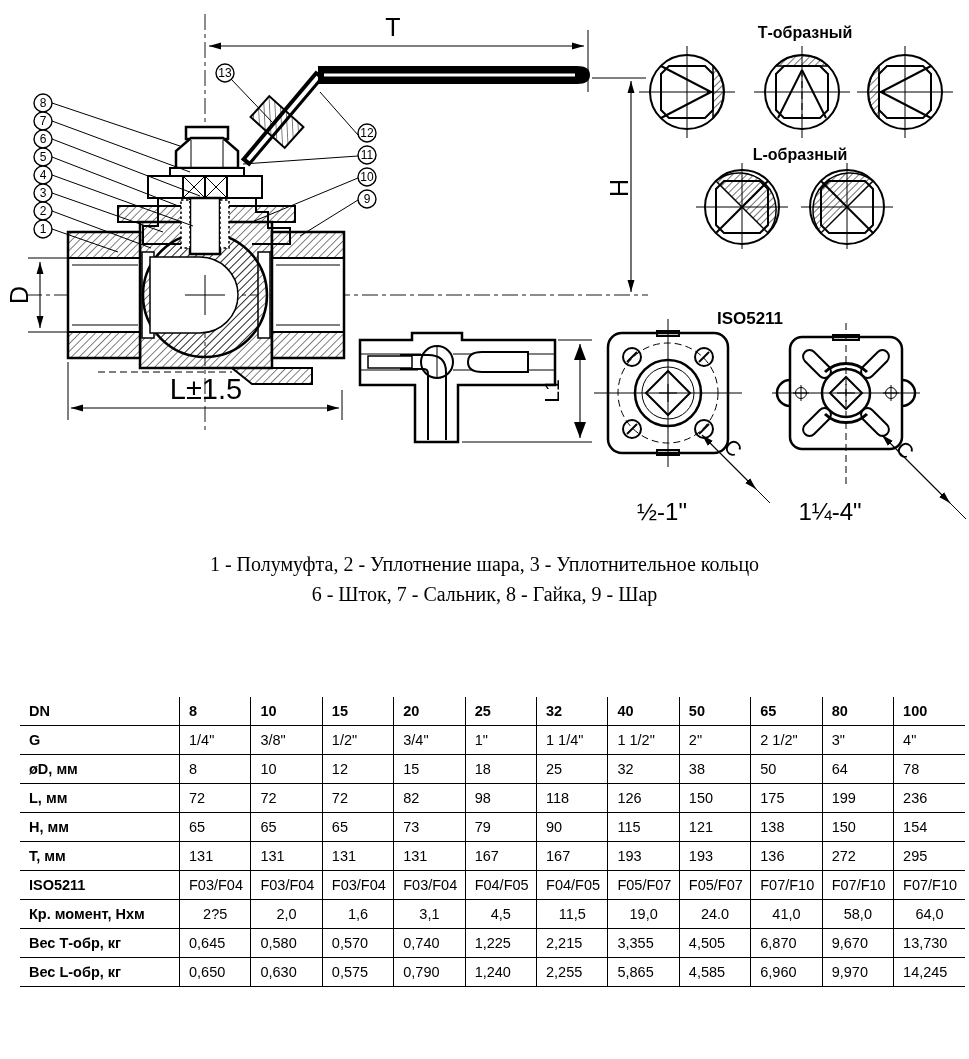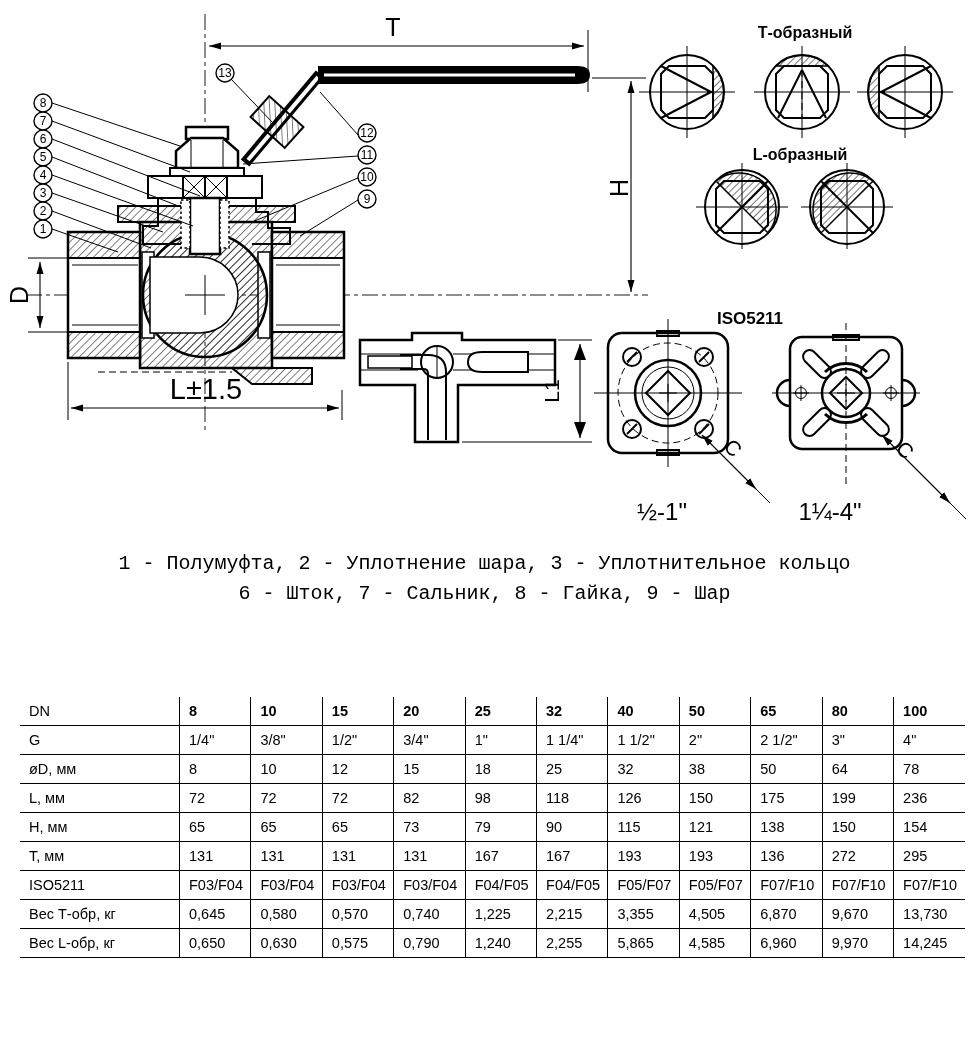--- a/index.html
+++ b/index.html
@@ -14,26 +14,26 @@
   .dim{stroke:#000;stroke-width:1.1;fill:none;}
   .lbl{font:25px "Liberation Sans",sans-serif;text-anchor:middle;}
   .lblM{font:21px "Liberation Sans",sans-serif;text-anchor:middle;}
   .lblBig{font:29px "Liberation Sans",sans-serif;text-anchor:middle;}
   .ptitle{font:bold 16px "Liberation Sans",sans-serif;text-anchor:middle;}
   .rangelbl{font:24px "Liberation Sans",sans-serif;text-anchor:middle;}
   .co circle{fill:#fff;stroke:#000;stroke-width:1.4;}
   .co text{font:12px "Liberation Sans",sans-serif;text-anchor:middle;}
   .ldr{stroke:#000;stroke-width:1;fill:none;}
   .legend{position:absolute;left:0;top:549px;width:969px;text-align:center;
-          font-family:Liberation Mono, monospace;font-size:20px;line-height:30px;color:#000;}
+          font-family:Liberation Serif, serif;font-size:20px;line-height:30px;color:#000;}
   .dimtable{position:absolute;left:20px;top:697px;width:945px;border-collapse:collapse;table-layout:fixed;}
   .dimtable td{border-left:1px solid #000;border-bottom:1px solid #000;
                font:14.5px "Liberation Sans",sans-serif;padding:6px 2px 6px 9px;
                white-space:nowrap;overflow:hidden;}
-  .dimtable td:first-child{border-left:none;width:148px;font-weight:normal;margin-top:8px;}
+  .dimtable td:first-child{border-left:none;width:148px;font-weight:bold;margin-top:8px;}
   .dimtable td.b{font-weight:bold;}
   .dimtable td.c{text-align:center;padding-left:2px;}
 </style>
 </head>
 <body>
 
 <div class="page">
 
   <svg style="left:0;top:0" width="660" height="540" viewBox="0 0 660 540">
     <defs>
@@ -463,20 +463,34 @@
           <td>F03/F04</td>
           <td>F04/F05</td>
           <td>F04/F05</td>
           <td>F05/F07</td>
           <td>F05/F07</td>
           <td>F07/F10</td>
           <td>F07/F10</td>
           <td>F07/F10</td>
         </tr>
         <tr>
+          <td>Кр. момент, Нхм</td>
+          <td class="c">2?5</td>
+          <td class="c">2,0</td>
+          <td class="c">1,6</td>
+          <td class="c">3,1</td>
+          <td class="c">4,5</td>
+          <td class="c">11,5</td>
+          <td class="c">19,0</td>
+          <td class="c">24.0</td>
+          <td class="c">41,0</td>
+          <td class="c">58,0</td>
+          <td class="c">64,0</td>
+        </tr>
+        <tr>
           <td>Вес Т-обр, кг</td>
           <td>0,645</td>
           <td>0,580</td>
           <td>0,570</td>
           <td>0,740</td>
           <td>1,225</td>
           <td>2,215</td>
           <td>3,355</td>
           <td>4,505</td>
           <td>6,870</td>

